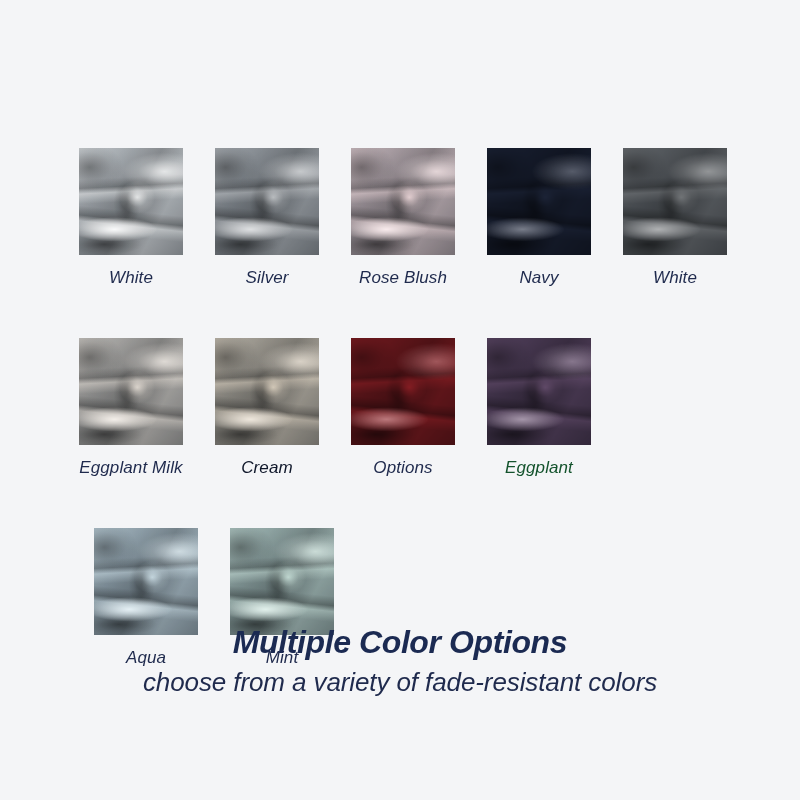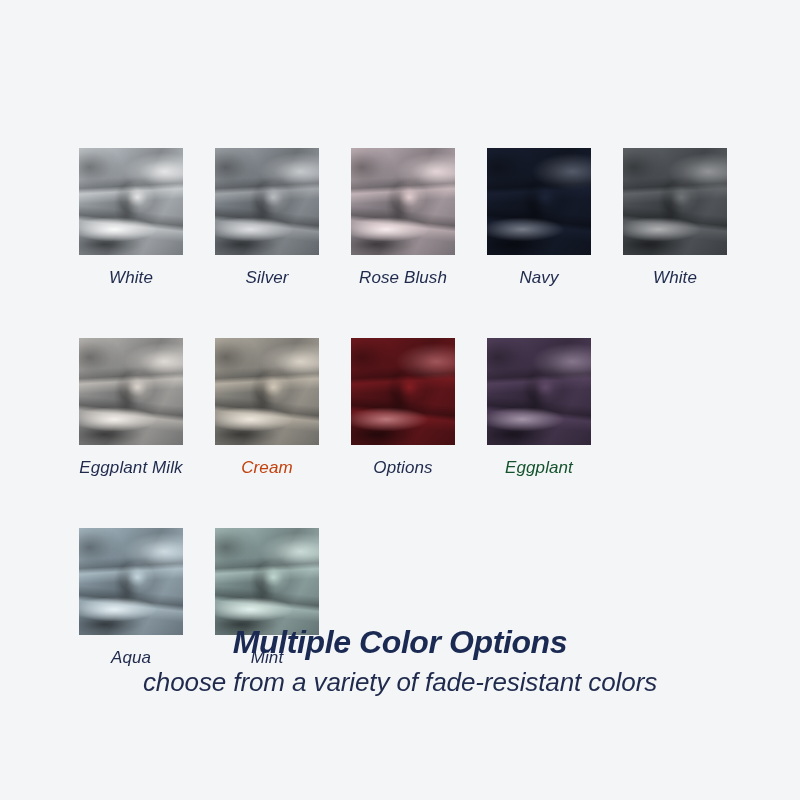--- a/index.html
+++ b/index.html
@@ -26,21 +26,21 @@
     left: 79px;
     top: 148px;
     width: 645px;
   }
 
   .swatch-row {
     display: flex;
     gap: 32px;
     margin-bottom: 50px;
   }
-  .swatch-row:last-child { margin-bottom: 0; }
+  .swatch-row:last-child { margin-bottom: 0; margin-left: 15px; }
 
   .swatch-cell {
     width: 104px;
     display: flex;
     flex-direction: column;
     align-items: center;
   }
 
   .swatch-tile {
     position: relative;
@@ -199,21 +199,21 @@
             <div class="sheen"></div>
           </div>
           <div class="swatch-label" style="color: rgb(31, 42, 77);">Eggplant Milk</div>
         </div>
         <div class="swatch-cell">
           <div class="swatch-tile">
             <div class="drape"></div>
             <div class="tint" style="background-color: rgb(226, 211, 189); opacity: 0.8;"></div>
             <div class="sheen"></div>
           </div>
-          <div class="swatch-label" style="color: #c2410c;">Cream</div>
+          <div class="swatch-label" style="color: #0f172a;">Cream</div>
         </div>
         <div class="swatch-cell">
           <div class="swatch-tile">
             <div class="drape"></div>
             <div class="tint" style="background-color: rgb(139, 18, 25); opacity: 0.95;"></div>
             <div class="sheen"></div>
           </div>
           <div class="swatch-label" style="color: rgb(31, 42, 77);">Options</div>
         </div>
         <div class="swatch-cell">

